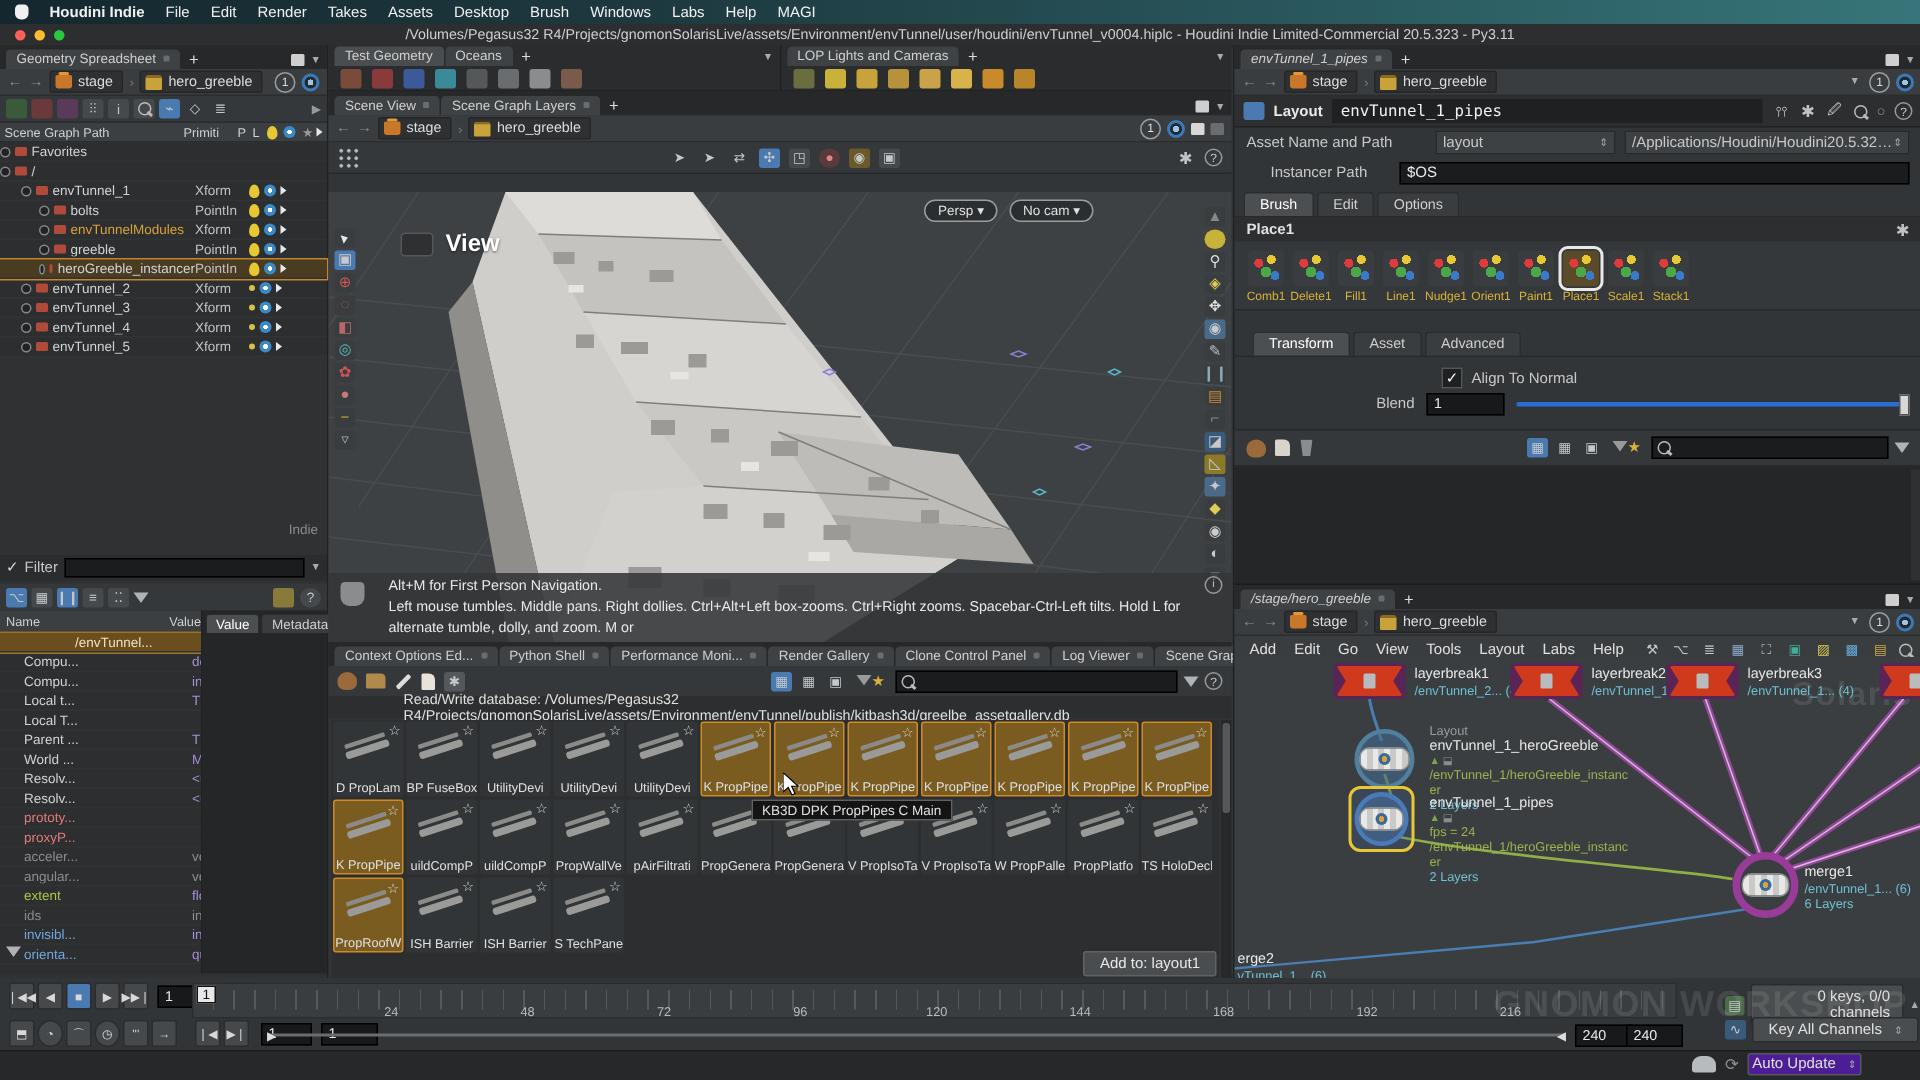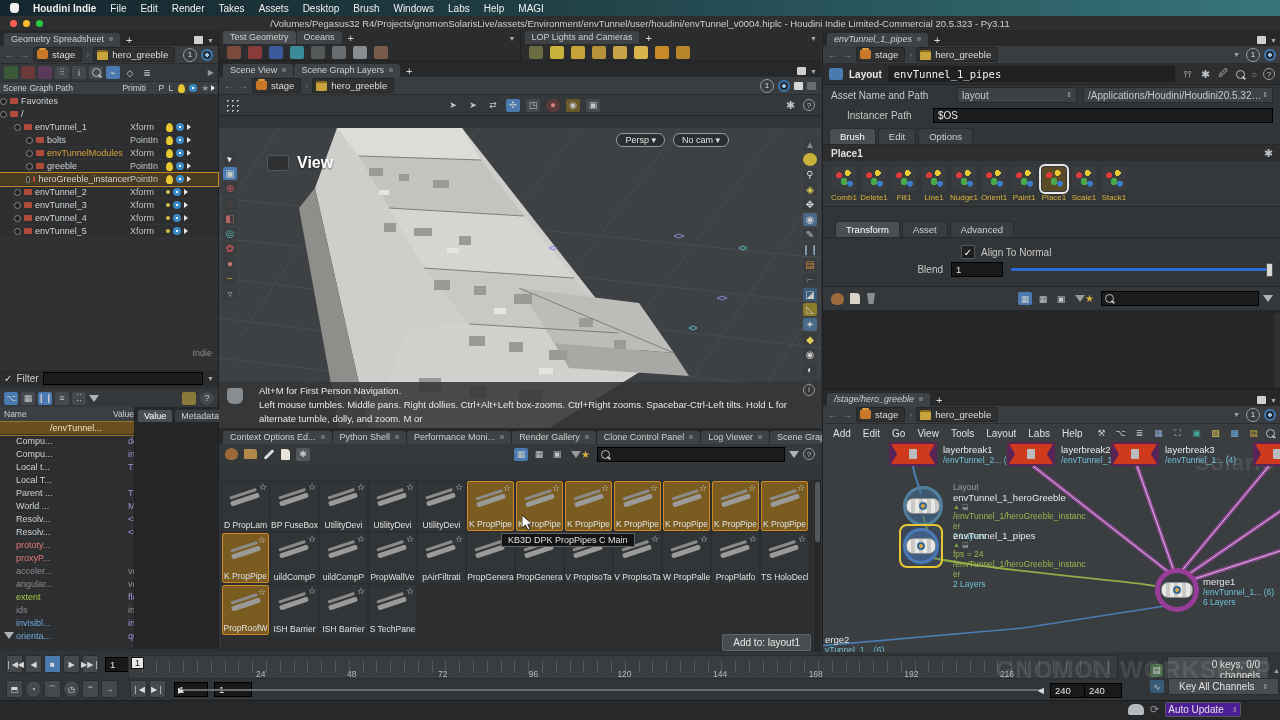--- a/index.html
+++ b/index.html
@@ -761,20 +761,23 @@
         <span class="icobox dim">▣</span>
         <span style="color:#d8b23a;font-size:10px;margin:0 3px;"><span class="funnel" style="border-top-color:#999;"></span>★</span>
         <span style="width:180px;height:13px;background:#1a1c1e;border:1px solid #000;display:flex;align-items:center;padding:0 3px;gap:3px;">
             <span class="mag"></span>
           </span>
         <span class="funnel"></span>
         <span style="border:1px solid #999;border-radius:50%;width:10px;height:10px;display:inline-flex;align-items:center;justify-content:center;font-size:8px;">?</span>
       </span>
     </div>
 
+    <div class="abs" style="left:0;top:434px;width:602px;height:15px;background:#2c2e30;display:flex;align-items:center;padding-left:50px;box-sizing:border-box;color:#e0e0e0;font-size:9.5px;">
+      <span>Read/Write database: /Volumes/Pegasus32 R4/Projects/gnomonSolarisLive/assets/Environment/envTunnel/publish/kitbash3d/greelbe_assetgallery.db</span>
+    </div>
 
     <div class="abs" style="left:2px;top:450px;width:592px;height:172px;background:#2c2e30;display:flex;flex-wrap:wrap;align-content:flex-start;overflow:hidden;">
 
         <div class="gtile">
           <div class="gthumb"></div>
           <span class="star">☆</span>
           <span class="glabel">D PropLam</span>
         </div>
 
         <div class="gtile">

